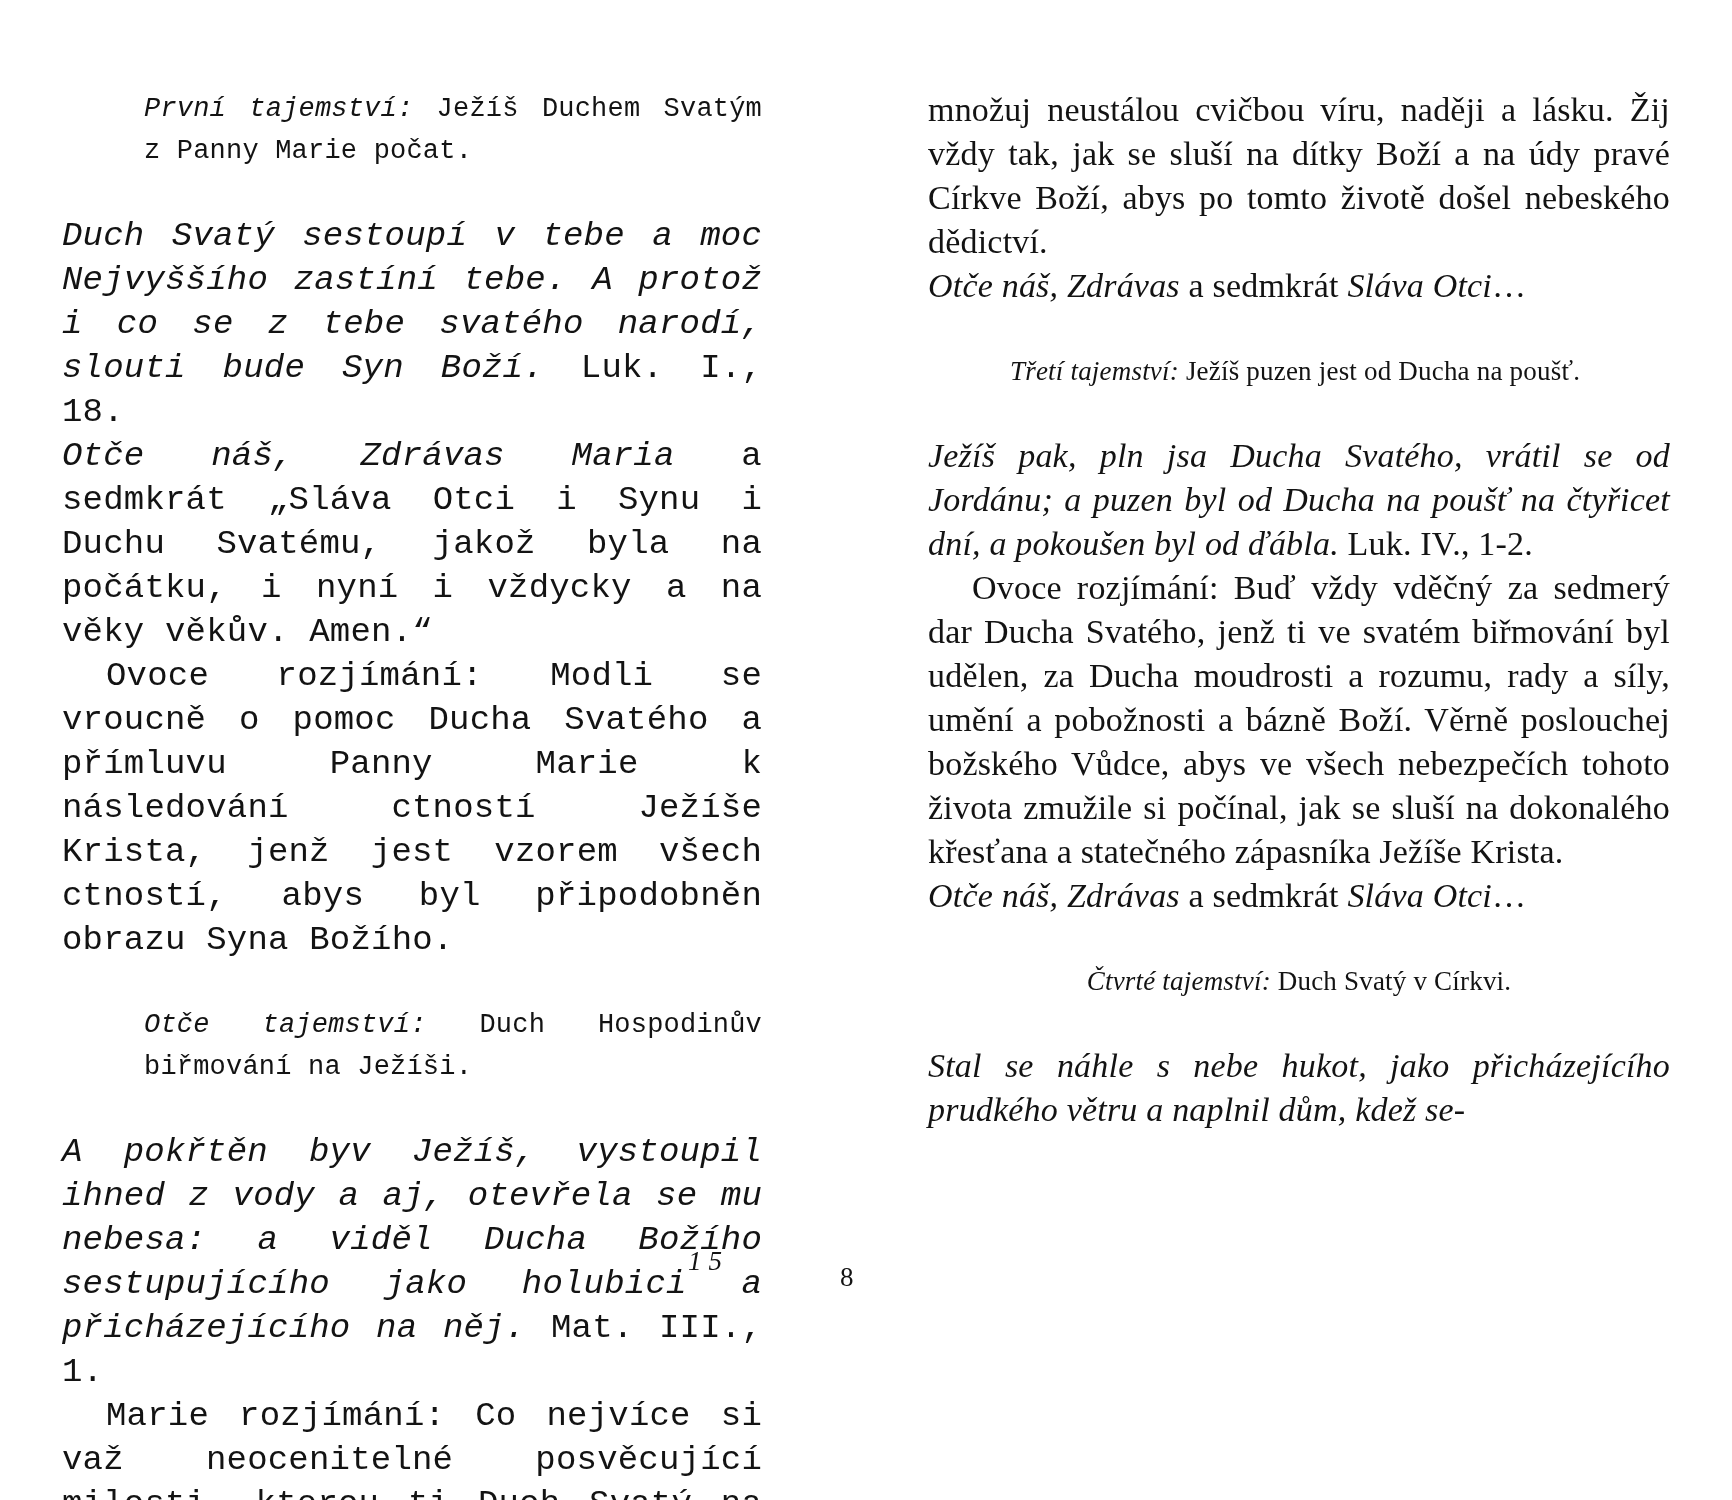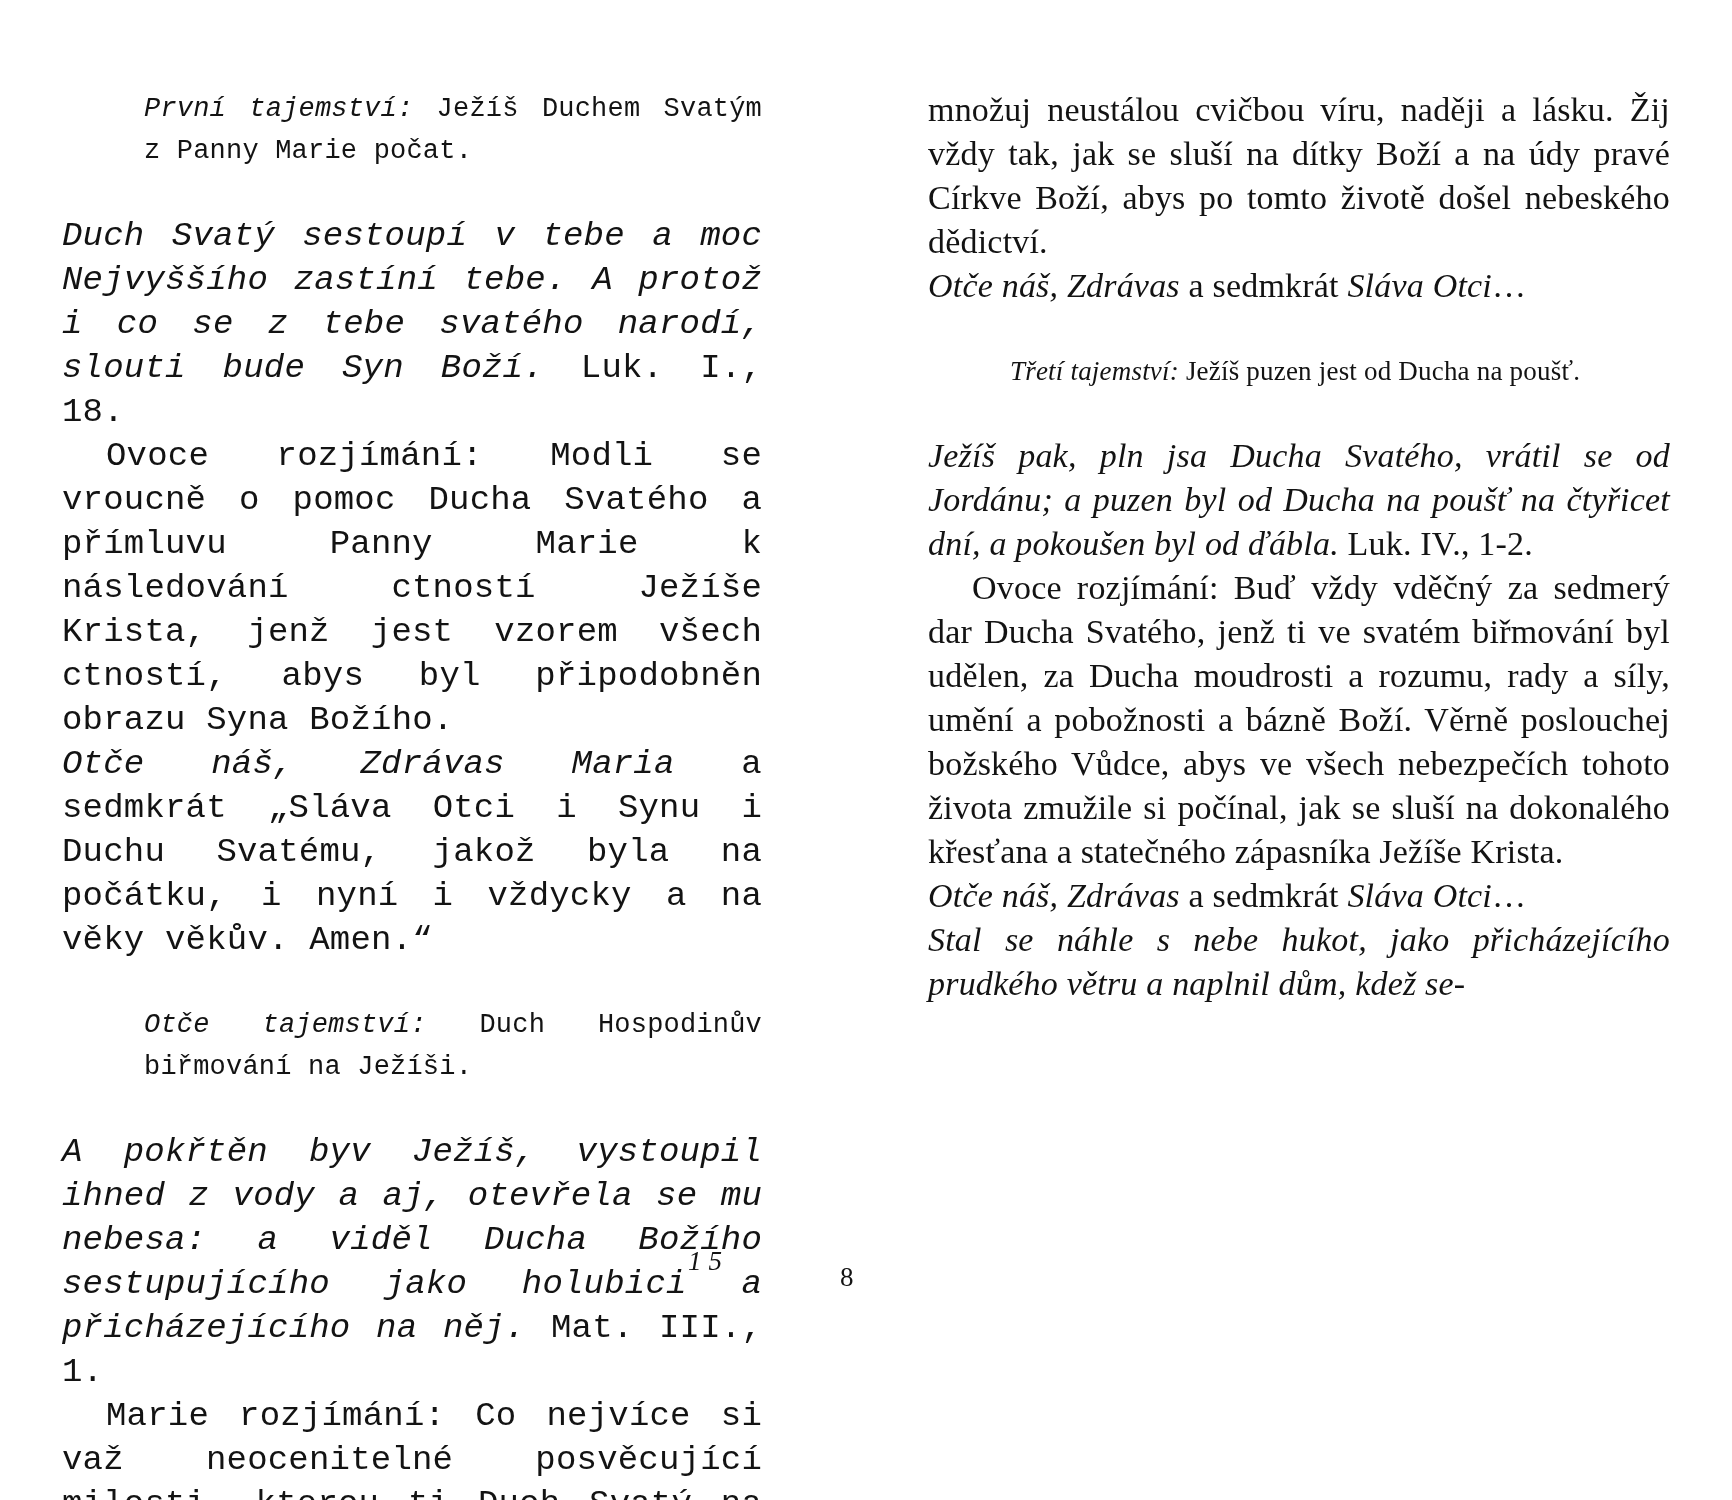--- a/index.html
+++ b/index.html
@@ -65,34 +65,35 @@
   .pn-right { left: 840px; top: 1262px; }
 </style>
 </head>
 <body>
 
 <div class="book">
 
   <div class="page-text left-col">
       <p class="block heading"><em>První tajemství: </em><span>Ježíš Duchem Svatým z Panny Marie počat.</span></p>
       <p class="block scripture"><em>Duch Svatý sestoupí v tebe a moc Nejvyššího zastíní tebe. A protož i co se z tebe svatého narodí, slouti bude Syn Boží. </em><span>Luk. I., 18.</span></p>
+      <p class="block prayer"><em>Otče náš, Zdrávas Maria</em><span> a sedmkrát „Sláva Otci i Synu i Duchu Svatému, jakož byla na počátku, i nyní i vždycky a na věky věkův. Amen.“</span></p>
       <p class="block meditation"><span>Ovoce rozjímání: Modli se vroucně o pomoc Ducha Svatého a přímluvu Panny Marie k následování ctností Ježíše Krista, jenž jest vzorem všech ctností, abys byl připodobněn obrazu Syna Božího.</span></p>
-      <p class="block prayer"><em>Otče náš, Zdrávas Maria</em><span> a sedmkrát „Sláva Otci i Synu i Duchu Svatému, jakož byla na počátku, i nyní i vždycky a na věky věkův. Amen.“</span></p>
       <p class="block heading"><em>Otče tajemství: </em><span>Duch Hospodinův biřmování na Ježíši.</span></p>
       <p class="block scripture"><em>A pokřtěn byv Ježíš, vystoupil ihned z vody a aj, otevřela se mu nebesa: a viděl Ducha Božího sestupujícího jako holubici a přicházejícího na něj. </em><span>Mat. III., 1.</span></p>
       <p class="block meditation"><span>Marie rozjímání: Co nejvíce si važ neocenitelné posvěcující milosti, kterou ti Duch Svatý na křtu do srdce vlil. Zachovávej přislíbení, ke kterým jsi se tenkráte zavázal. Roz-</span></p>
     </div>
 
   <div class="page-text right-col">
       <p class="block continuation"><span>množuj neustálou cvičbou víru, naději a lásku. Žij vždy tak, jak se sluší na dítky Boží a na údy pravé Církve Boží, abys po tomto životě došel nebeského dědictví.</span></p>
       <p class="block prayer"><em>Otče náš, Zdrávas</em><span> a sedmkrát </span><em>Sláva Otci</em><span>…</span></p>
       <p class="block heading"><em>Třetí tajemství: </em><span>Ježíš puzen jest od Ducha na poušť.</span></p>
       <p class="block scripture"><em>Ježíš pak, pln jsa Ducha Svatého, vrátil se od Jordánu; a puzen byl od Ducha na poušť na čtyřicet dní, a pokoušen byl od ďábla. </em><span>Luk. IV., 1-2.</span></p>
       <p class="block meditation"><span>Ovoce rozjímání: Buď vždy vděčný za sedmerý dar Ducha Svatého, jenž ti ve svatém biřmování byl udělen, za Ducha moudrosti a rozumu, rady a síly, umění a pobožnosti a bázně Boží. Věrně poslouchej božského Vůdce, abys ve všech nebezpečích tohoto života zmužile si počínal, jak se sluší na dokonalého křesťana a statečného zápasníka Ježíše Krista.</span></p>
       <p class="block prayer"><em>Otče náš, Zdrávas</em><span> a sedmkrát </span><em>Sláva Otci</em><span>…</span></p>
+      <p class="block heading-center"><em>Čtvrté tajemství: </em><span>Duch Svatý v Církvi.</span></p>
       <p class="block scripture"><em>Stal se náhle s nebe hukot, jako přicházejícího prudkého větru a naplnil dům, kdež se-</em></p>
     </div>
 
   <div class="page-number pn-left">15</div>
 
   <div class="page-number pn-right">8</div>
 
 </div>
 
 </body></html>

